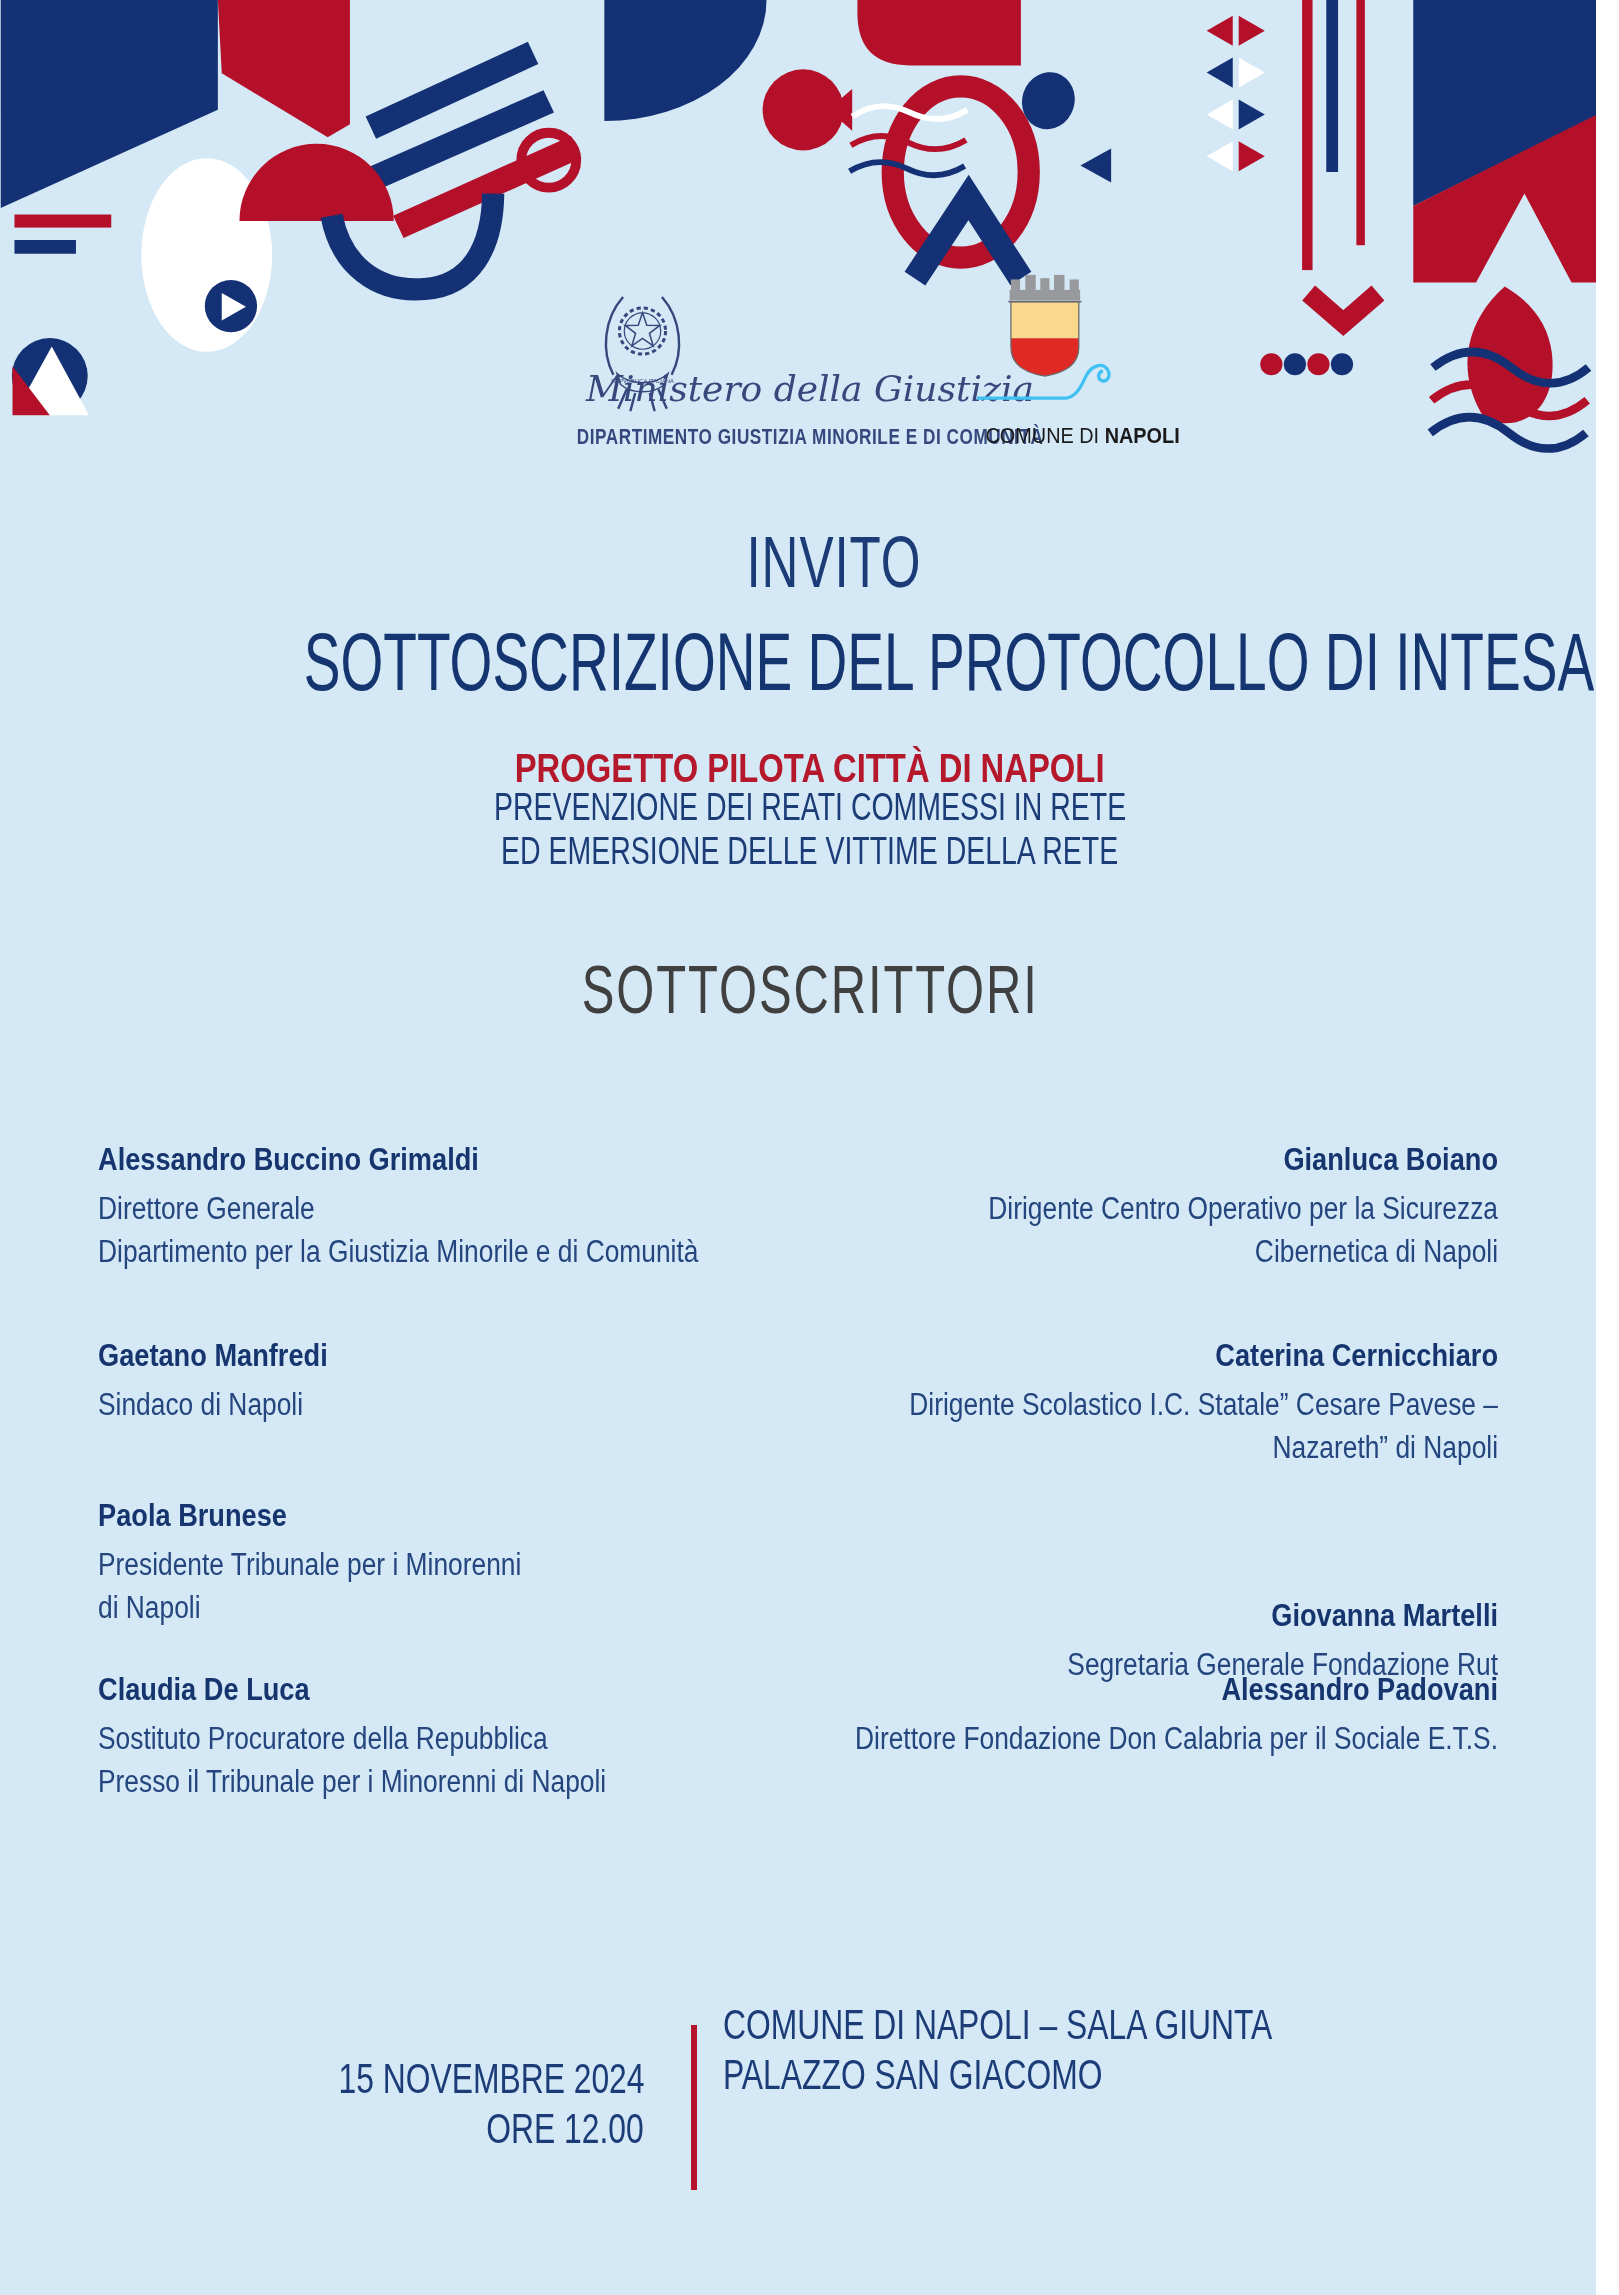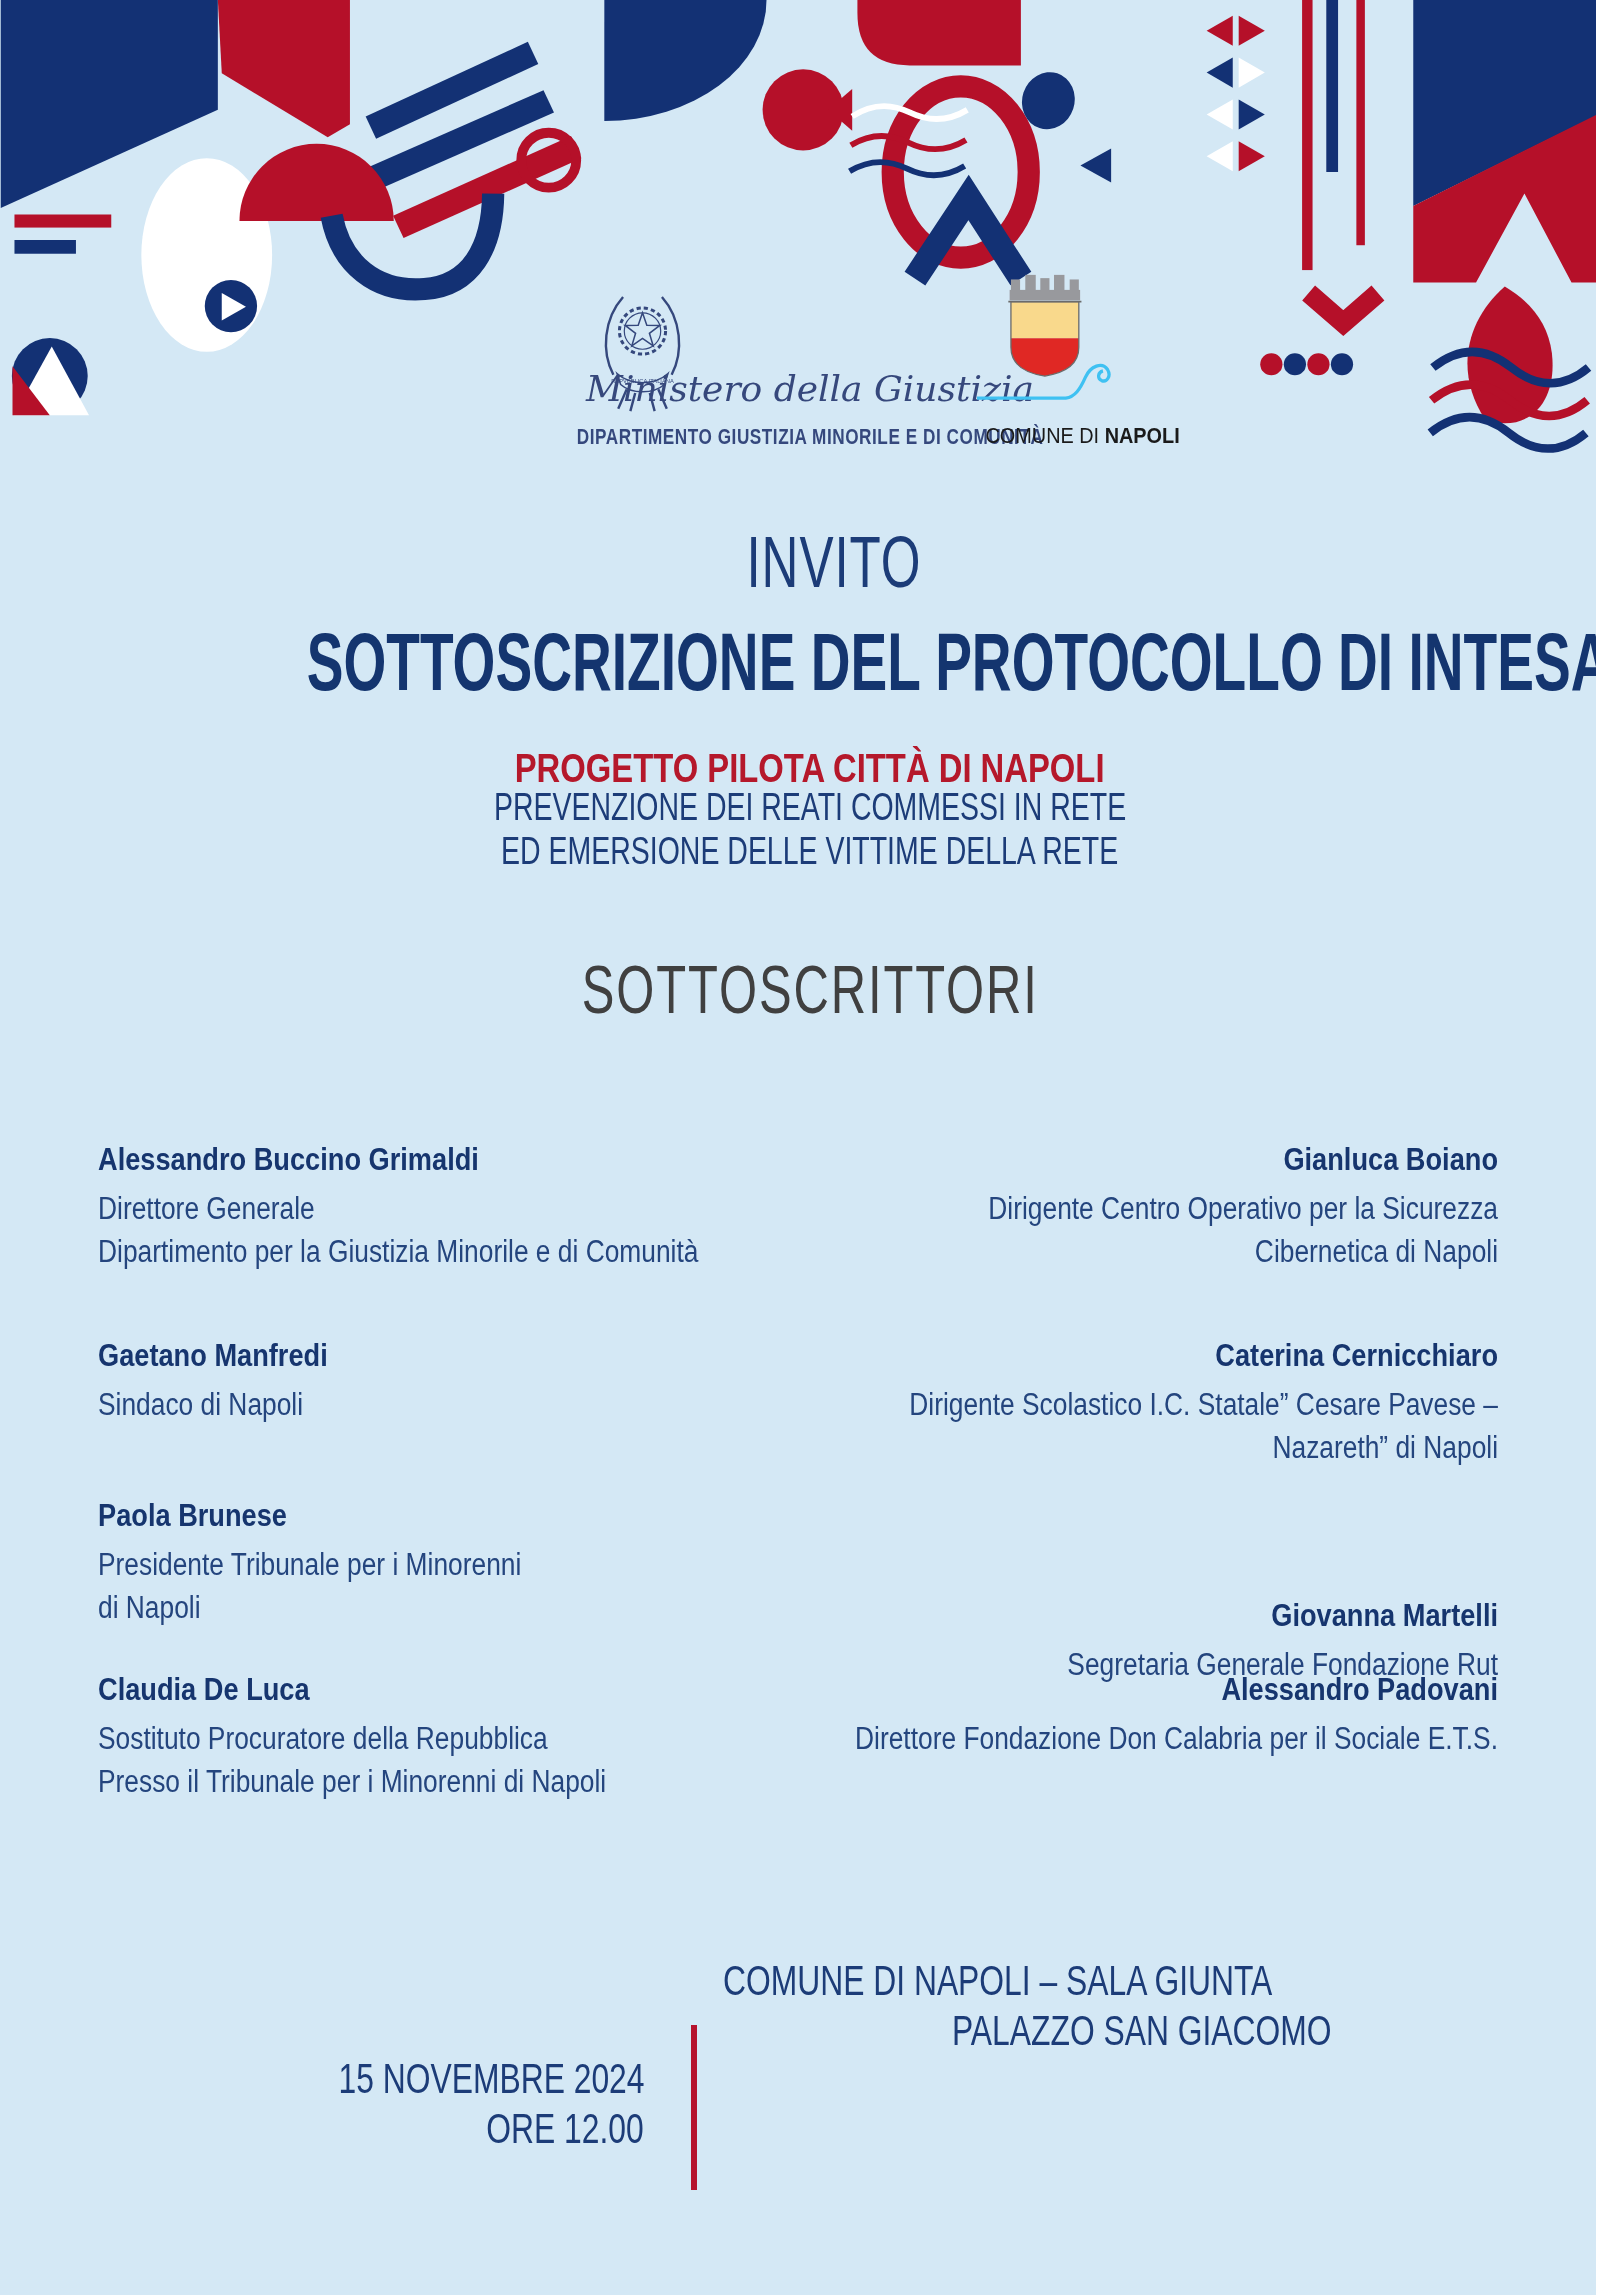--- a/index.html
+++ b/index.html
@@ -18,21 +18,21 @@
   #napoli-logo{position:absolute;left:977px;top:270px;width:171px;}
   #napoli-caption{position:absolute;left:977px;top:423px;width:171px;text-align:center;font-size:21.6px;color:#1a1a1a;white-space:nowrap;}
   #napoli-caption .squeeze{transform:scaleX(0.92);transform-origin:center top;}
   #napoli-caption b{font-weight:bold;}
 
   
   .center-line{position:absolute;left:0;width:1620px;text-align:center;white-space:nowrap;}
   .squeeze{display:inline-block;white-space:nowrap;}
   #invito{top:520px;font-size:73px;color:#1c3c78;padding-left:24px;}
   #invito .squeeze{transform:scaleX(0.70);transform-origin:center top;letter-spacing:1.3px;}
-  #main-title{top:616px;font-size:81px;font-weight:bold;color:#14356f;}
+  #main-title{top:616px;font-size:81px;font-weight:normal;color:#14356f;}
   #main-title .squeeze{transform:scaleX(0.68);transform-origin:center top;}
   #project-line{top:745px;font-size:41px;font-weight:bold;color:#b5182b;}
   #project-line .squeeze{transform:scaleX(0.80);transform-origin:center top;}
   #subtitle{top:785px;font-size:39px;color:#1c3c78;line-height:44px;}
   #subtitle .squeeze{transform:scaleX(0.73);transform-origin:center top;}
   #section-title{top:950px;font-size:68px;color:#404040;}
   #section-title .squeeze{transform:scaleX(0.72);transform-origin:center top;letter-spacing:2.6px;}
 
   
   #signatories .entry{position:absolute;width:916px;}
@@ -41,21 +41,21 @@
   #signatories .shrink{transform:scaleX(0.85);}
   #signatories .entry.left .shrink{transform-origin:left top;}
   #signatories .entry.right .shrink{transform-origin:right top;}
   .sig-name{font-size:32px;font-weight:bold;color:#16356e;margin-bottom:11px;line-height:34px;}
   .sig-role{font-size:31px;color:#24457e;line-height:43px;}
 
   
   #footer-date{position:absolute;right:952px;top:2053px;text-align:right;font-size:43px;color:#1c3c78;line-height:50px;white-space:nowrap;}
   #footer-date .squeeze{transform:scaleX(0.74);transform-origin:right top;}
   #footer-divider{position:absolute;left:691px;top:2025px;width:5.9px;height:165px;background:#b5122d;}
-  #footer-venue{position:absolute;left:723px;top:1955px;text-align:right;font-size:43px;color:#1c3c78;line-height:50px;white-space:nowrap;}
+  #footer-venue{position:absolute;left:723px;top:1999px;text-align:left;font-size:43px;color:#1c3c78;line-height:50px;white-space:nowrap;}
   #footer-venue .squeeze{transform:scaleX(0.74);transform-origin:left top;}
 </style>
 </head>
 <body>
 
 <div id="page">
 
   <svg id="deco" width="1620" height="497" viewBox="0 0 2475 760">
     <g>
       <polygon points="0,0 332,0 332,168 0,318" fill="#133174"></polygon>

